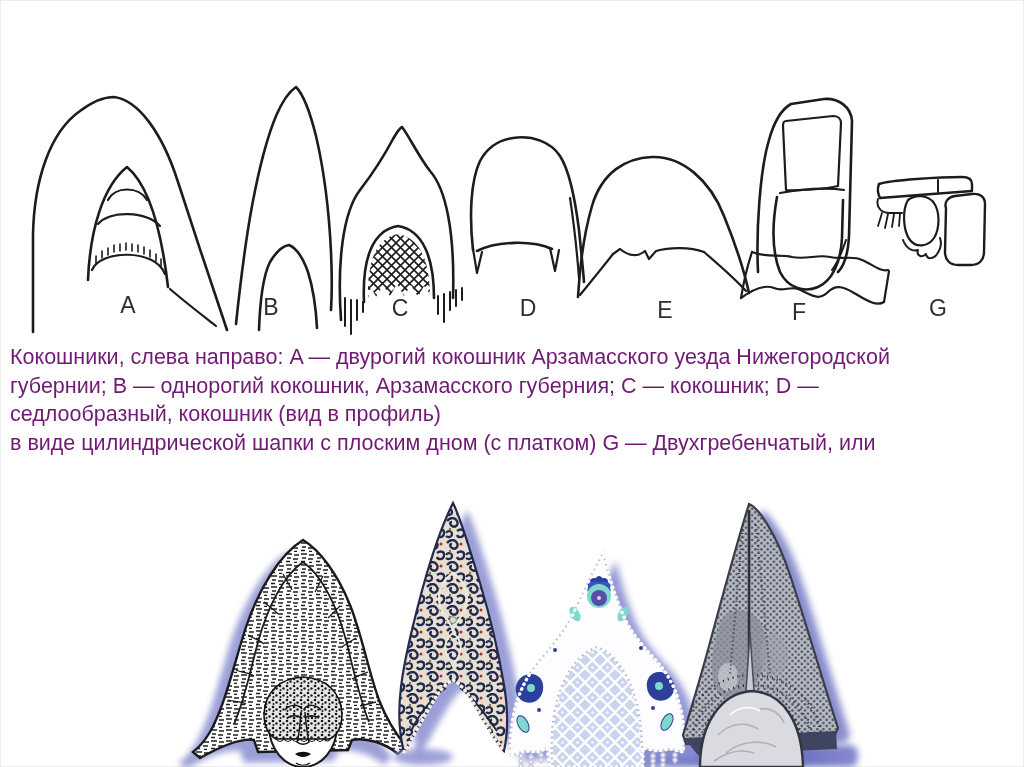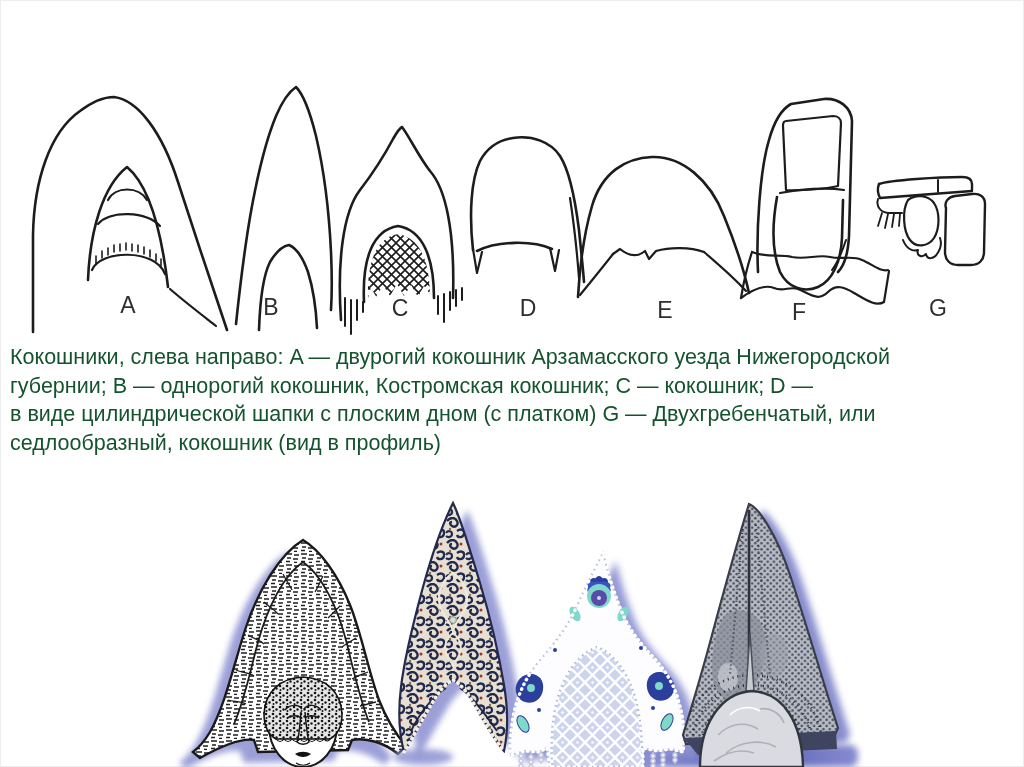--- a/index.html
+++ b/index.html
@@ -2,21 +2,21 @@
 <html><head>
 <meta charset="utf-8">
 <style>
   html,body{margin:0;padding:0;background:#ffffff;}
   .slide{position:relative;width:1024px;height:767px;background:#ffffff;overflow:hidden;
          font-family:"Liberation Sans", sans-serif;outline:1px solid #ededed;outline-offset:-1px;}
   svg{display:block;overflow:visible;}
   .diagram-svg{position:absolute;left:0;top:0;}
   .dlabel{position:absolute;width:34px;text-align:center;font-size:23px;color:#2e2e2e;
           font-family:"Liberation Sans", sans-serif;}
-  .caption{position:absolute;left:10px;top:343px;color:#14532d;font-size:21.5px;line-height:28.6px;}
+  .caption{position:absolute;left:10px;top:343px;color:#701a75;font-size:21.5px;line-height:28.6px;}
   .caption div{white-space:nowrap;}
   .photo{position:absolute;}
   .floor-strip{position:absolute;left:596px;top:745px;width:262px;height:22px;border-radius:8px;
                background:linear-gradient(90deg,#9aa0dc,#6a71c4 30%,#4a53ae 65%,#7b80cc);
                filter:blur(3px);opacity:.9;}
 </style>
 </head>
 <body>
 
 <div class="slide">
@@ -94,23 +94,23 @@
   <div class="dlabel" style="left:111px;top:292px">A</div>
   <div class="dlabel" style="left:254px;top:294px">B</div>
   <div class="dlabel" style="left:383px;top:295px">C</div>
   <div class="dlabel" style="left:511px;top:295px">D</div>
   <div class="dlabel" style="left:648px;top:297px">E</div>
   <div class="dlabel" style="left:782px;top:299px">F</div>
   <div class="dlabel" style="left:921px;top:295px">G</div>
 
   <div class="caption">
     <div>Кокошники, слева направо: A — двурогий кокошник Арзамасского уезда Нижегородской</div>
-    <div>губернии; B — однорогий кокошник, Костромская кокошник; C — кокошник; D —</div>
+    <div>губернии; B — однорогий кокошник, Арзамасского губерния; C — кокошник; D —</div>
+    <div>седлообразный, кокошник (вид в профиль)</div>
     <div>в виде цилиндрической шапки с плоским дном (с платком) G — Двухгребенчатый, или</div>
-    <div>седлообразный, кокошник (вид в профиль)</div>
   </div>
 
   <div class="floor-strip"></div>
 
   <svg class="photo" style="left:180px;top:530px" width="235" height="237" viewBox="0 0 235 237">
     <defs>
       <pattern id="p1-eng" width="15" height="11" patternUnits="userSpaceOnUse">
         <rect width="15" height="11" fill="#ffffff"></rect>
         <path d="M1 2 H7 M9 3 H14 M2 6 H6 M8 7 H13 M1 9.5 H5 M9 10.5 H12" stroke="#1f1f1f" stroke-width="1.3"></path>
       </pattern>

